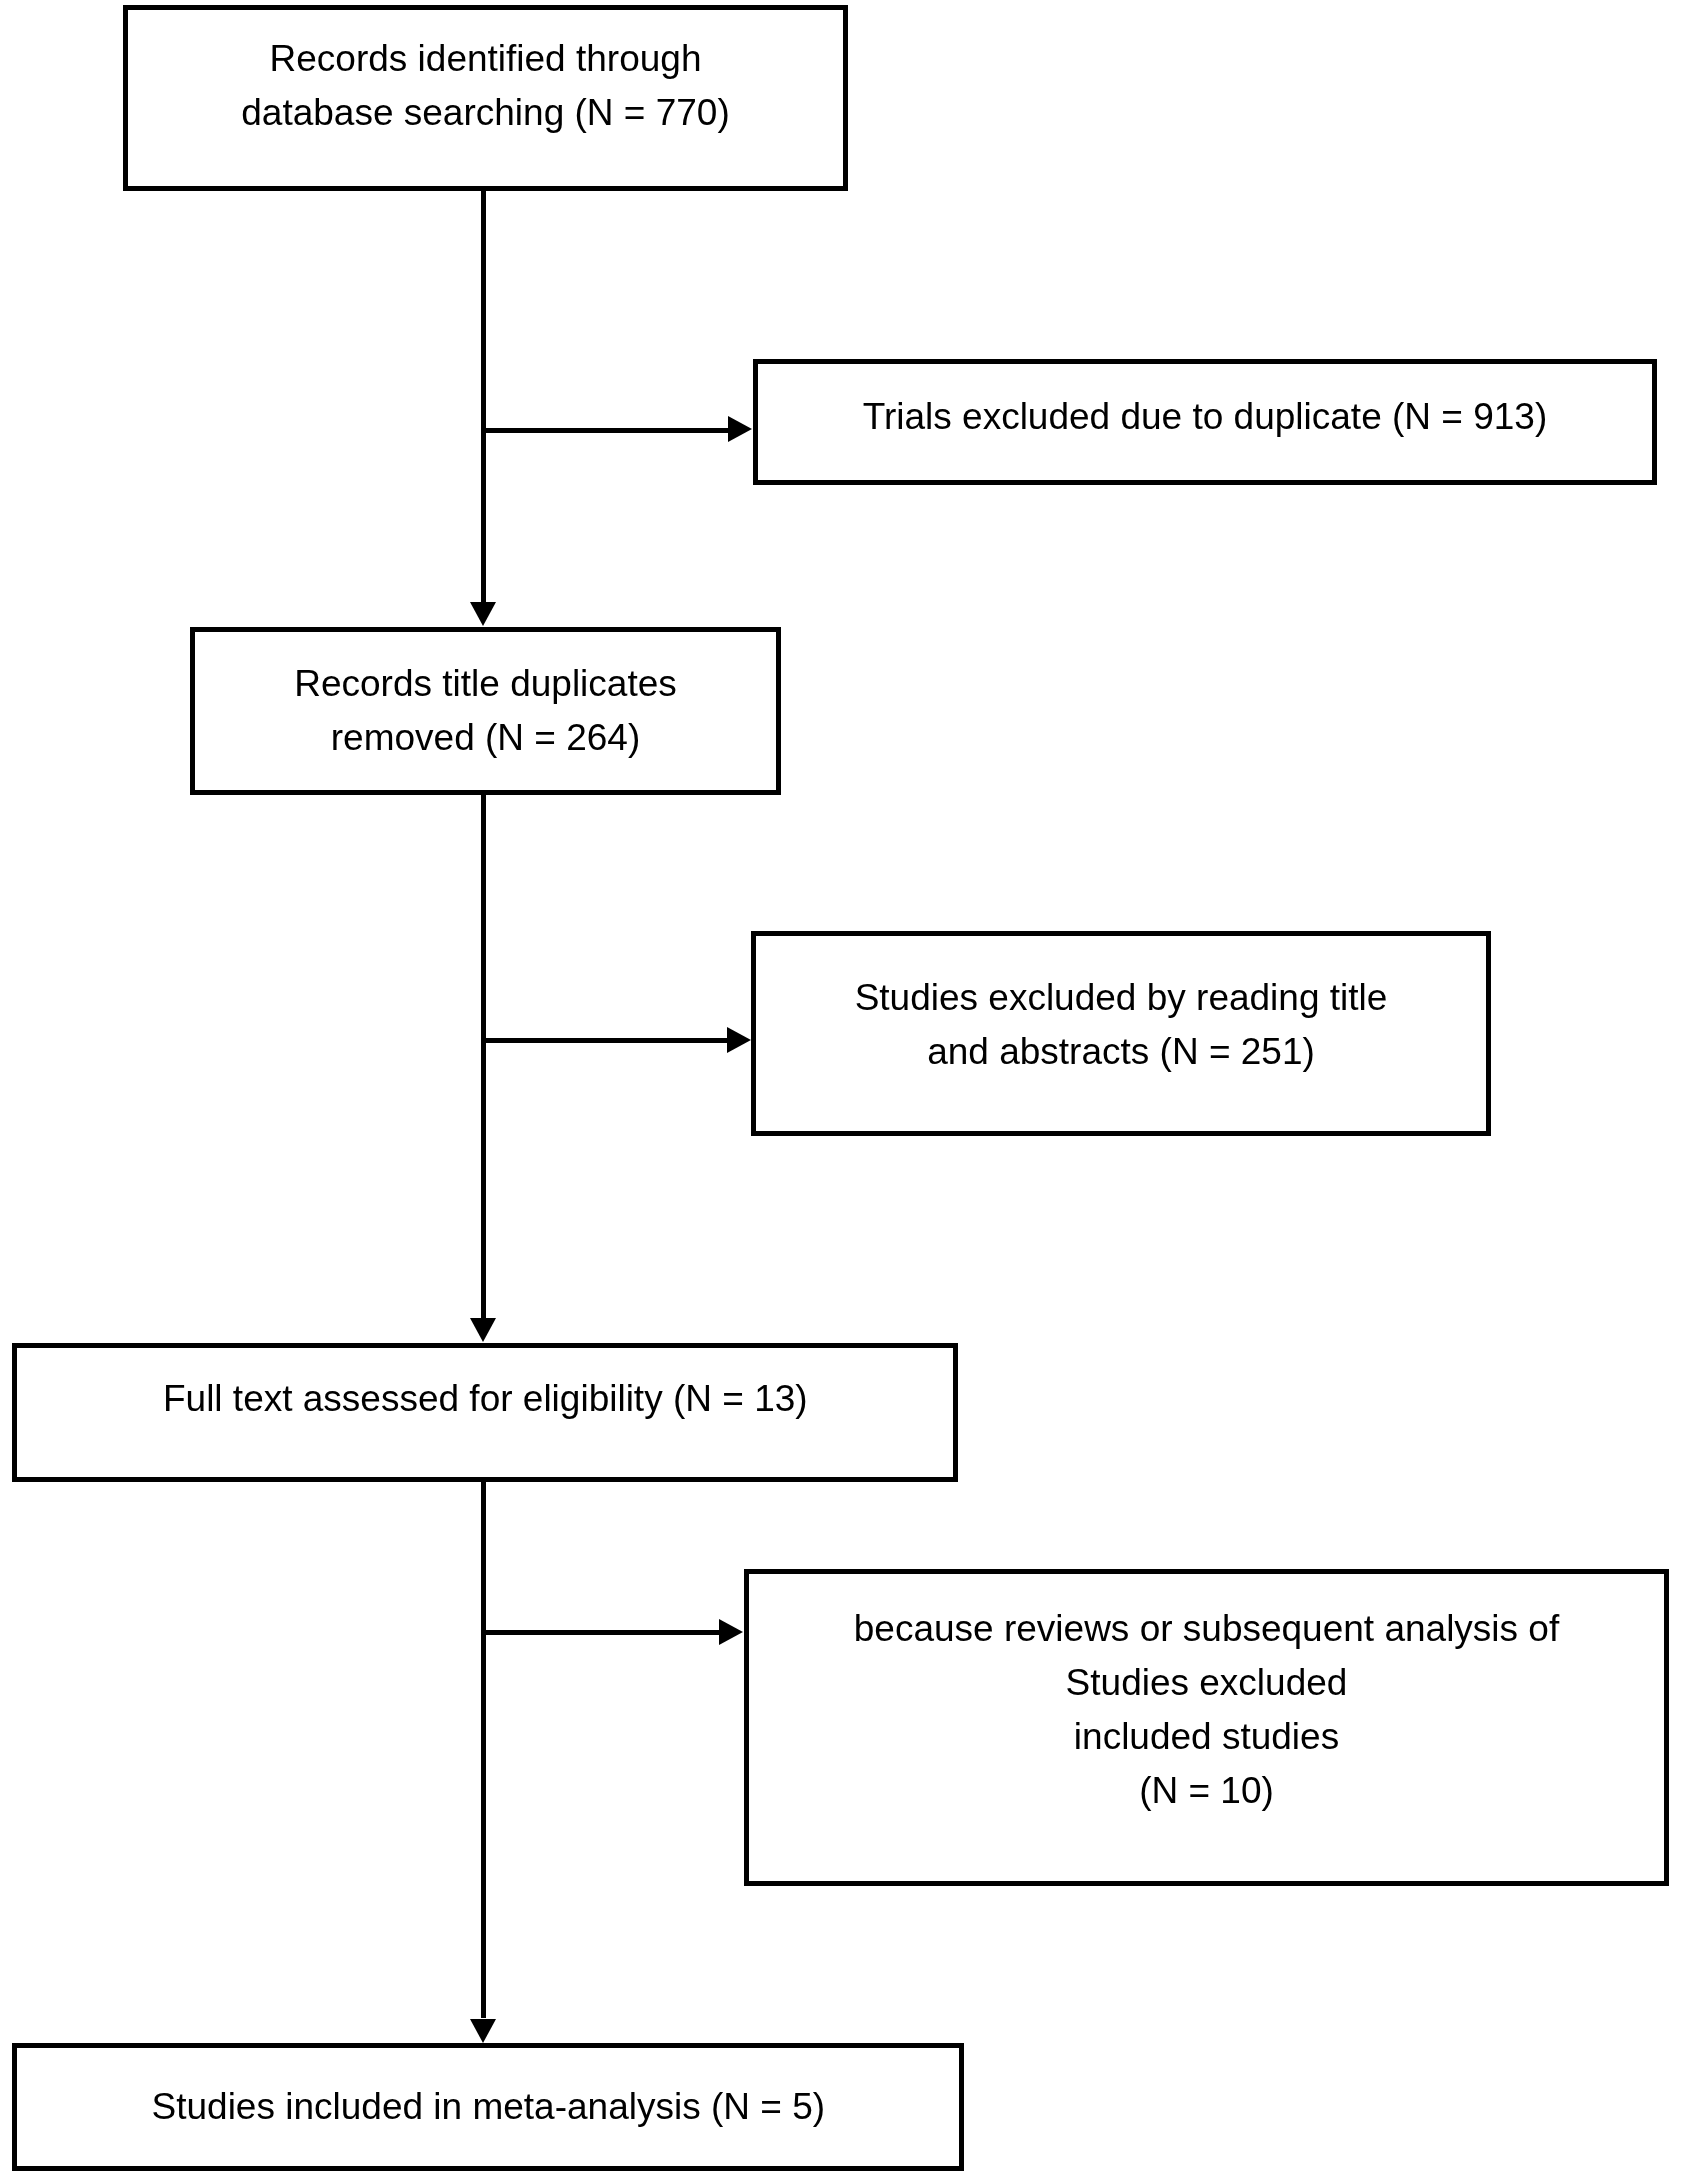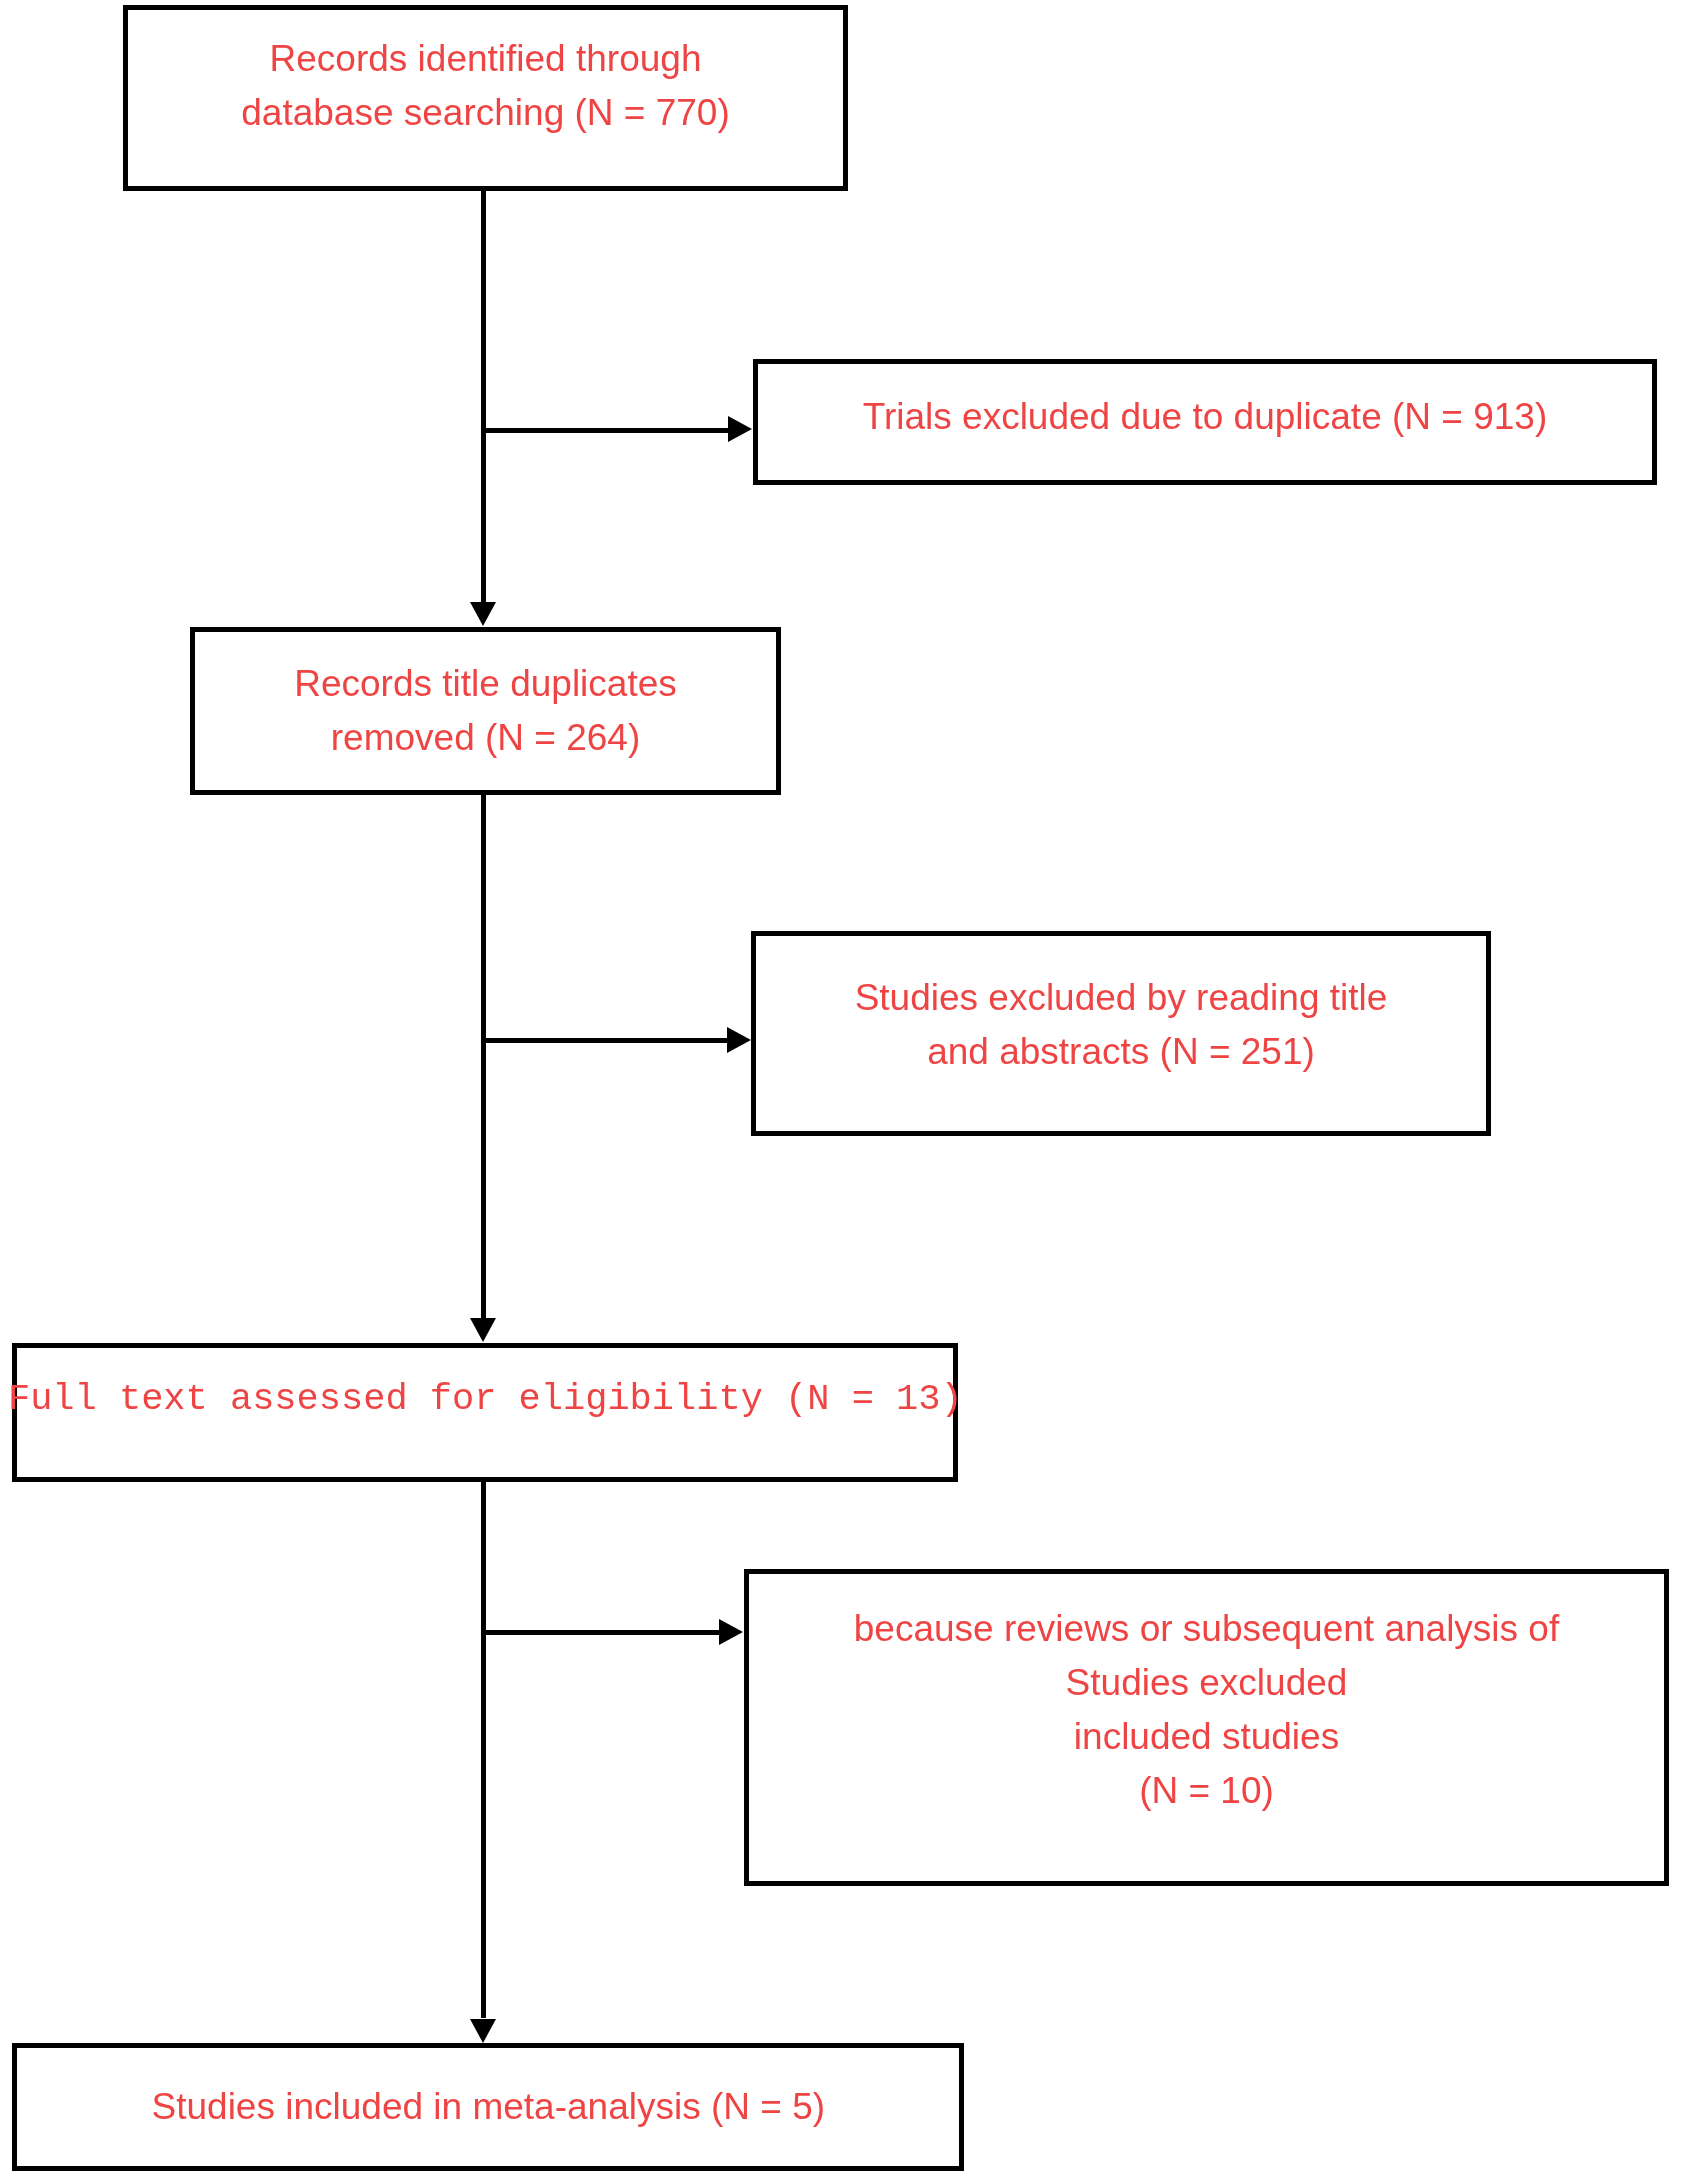--- a/index.html
+++ b/index.html
@@ -20,30 +20,30 @@
     box-sizing: border-box;
     border: 5.1px solid #000000;
     background: #ffffff;
     display: flex;
     flex-direction: column;
     align-items: center;
     justify-content: center;
     text-align: center;
     font-size: 37px;
     line-height: 54px;
-    color: #ef4444;
+    color: #000000;
   }
   .node .line { white-space: nowrap; }
 
   
   #box-identified        { left: 123px;  top: 4.6px;    width: 725px; height: 186px; padding-bottom: 23.6px; }
   #box-dup-excluded      { left: 753px; top: 359px;  width: 904px; height: 126px; padding-bottom: 10.3px; }
   #box-after-duplicates  { left: 190px;  top: 627px; width: 591px; height: 168px; }
   #box-title-excluded    { left: 751px; top: 931px; width: 740px; height: 205px; padding-bottom: 18px; }
-  #box-fulltext          { left: 12.3px;   top: 1343px; width: 946px; height: 139px; padding-bottom: 27px; font-family: Liberation Mono, monospace; }
+  #box-fulltext          { left: 12.3px;   top: 1343px; width: 946px; height: 139px; padding-bottom: 27px; }
   #box-review-excluded   { left: 744px; top: 1569px; width: 925px; height: 317px; padding-bottom: 35px; }
   #box-included          { left: 12.3px;   top: 2043px; width: 952px; height: 128px; }
 
   .vline, .hline {
     position: absolute;
     background: #000000;
   }
   .vline { width: 4.6px; }
   .hline { height: 4.6px; }
 

